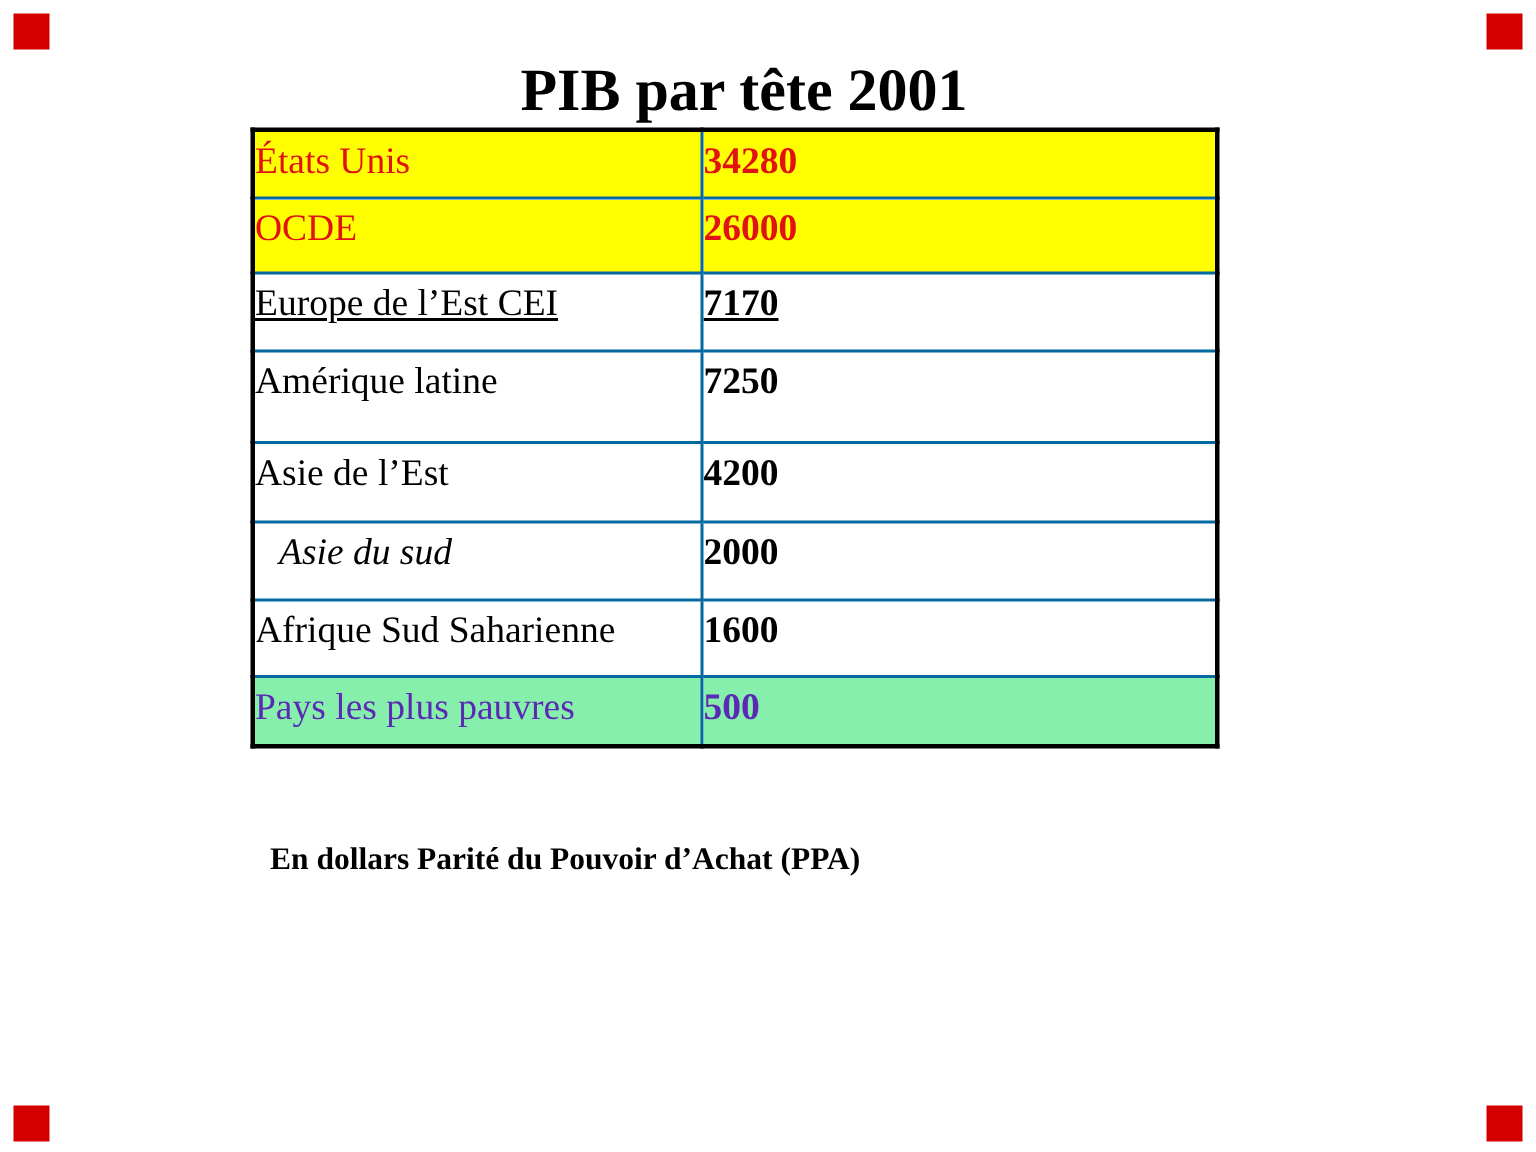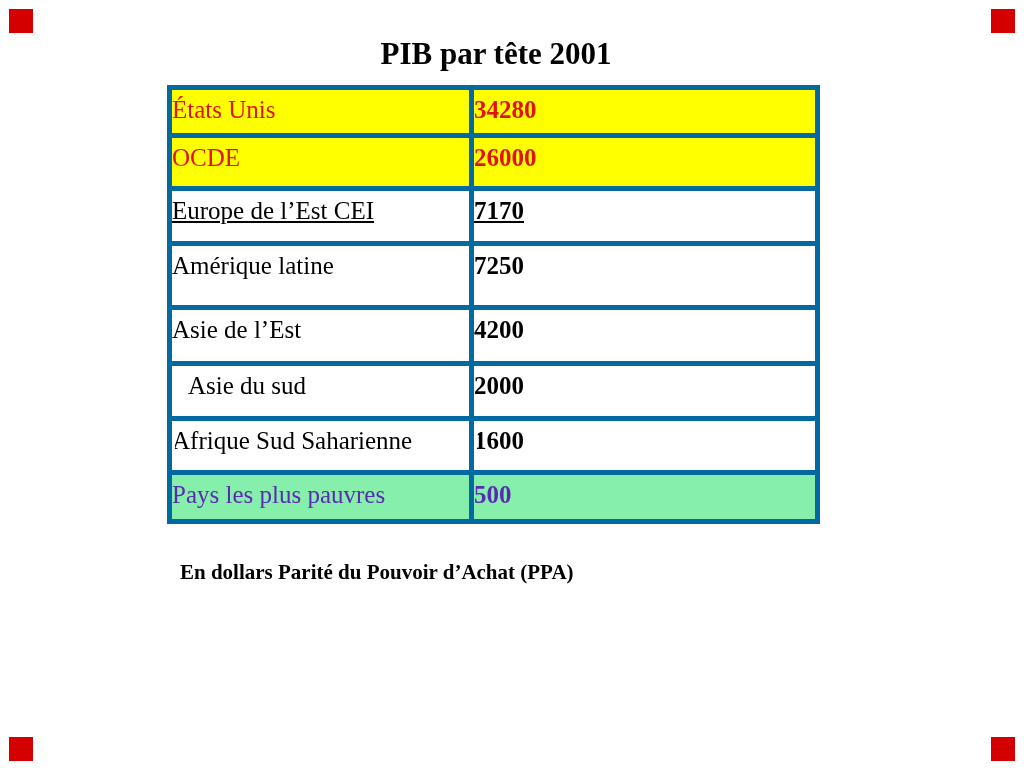--- a/index.html
+++ b/index.html
@@ -32,39 +32,39 @@
   
   .title-wrap {
     position: absolute;
     left: 0;
     top: 36px;
     width: 964px;
     text-align: center;
   }
   .title-wrap h1 {
     margin: 0;
-    font-size: 31px;
+    font-size: 40px;
     font-weight: bold;
     color: #000000;
     letter-spacing: 0px;
     padding-left: 28px;
   }
 
   
   table.gdp {
     position: absolute;
     left: 167px;
     top: 85px;
     width: 638px;
     border-collapse: collapse;
     border: 3px solid #000000;
     table-layout: fixed;
   }
   table.gdp td {
-    border: 5px solid #0369a1;
+    border: 2px solid #0369a1;
     vertical-align: top;
     padding: 5px 0 0 0;
     font-size: 25px;
     line-height: 1.2;
     overflow: hidden;
   }
   td.label-cell { width: 297px; padding-left: 11px; }
   td.value-cell { width: 341px; text-align: left; font-weight: bold; }
 
   
@@ -78,21 +78,21 @@
   tr.r7 td { height: 44px; border-radius: 20px; }
   tr.r8 td { height: 39px; }
 
   
   tr.highlight-yellow td { background: #ffff00; }
   tr.highlight-yellow td { color: #e01212; }
   tr.plain td { background: #ffffff; color: #000000; }
   tr.highlight-lavender td { background: #86efac; color: #5b2ab5; }
 
   
-  tr.r6 td.label-cell { padding-left: 16px; }
+  tr.r6 td.label-cell { padding-left: 16px; font-style: italic; }
 
   
   .footnote {
     position: absolute;
     left: 180px;
     top: 560px;
     font-size: 21px;
     font-weight: bold;
     color: #000000;
     text-align: right;

